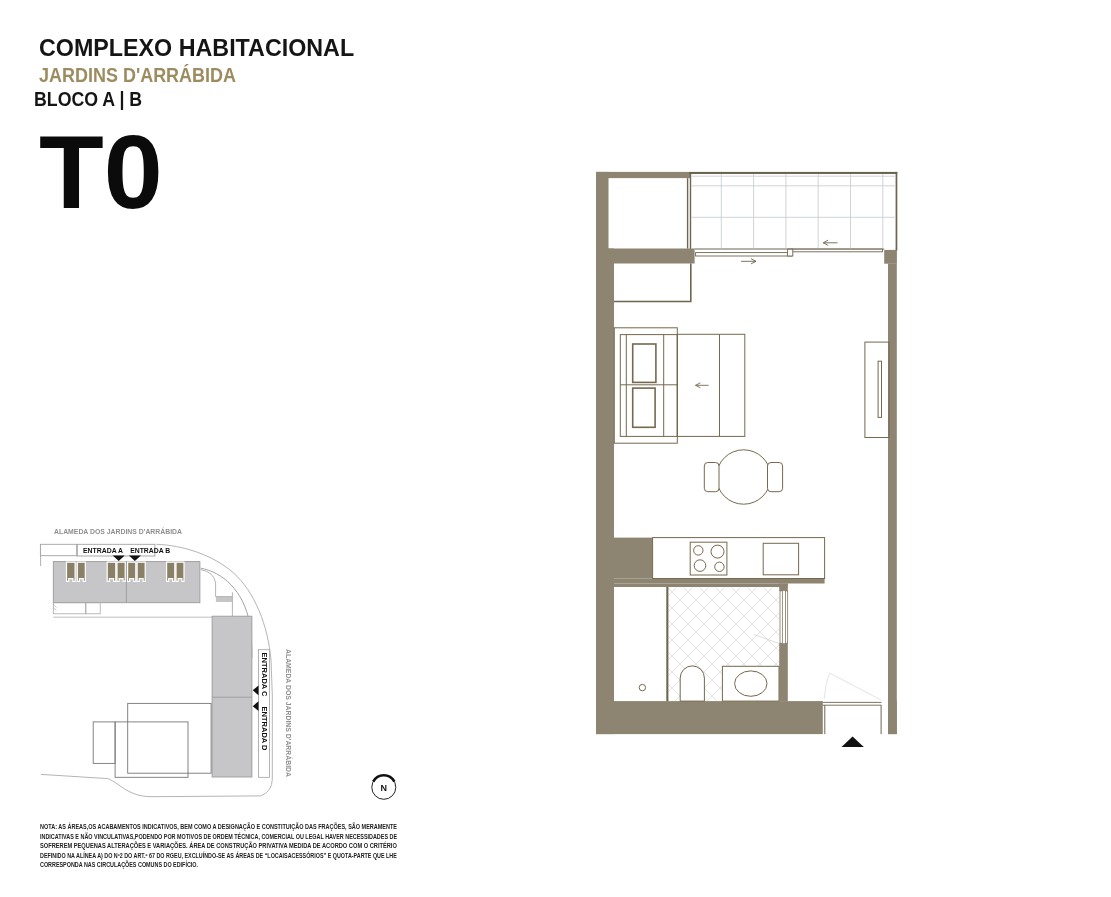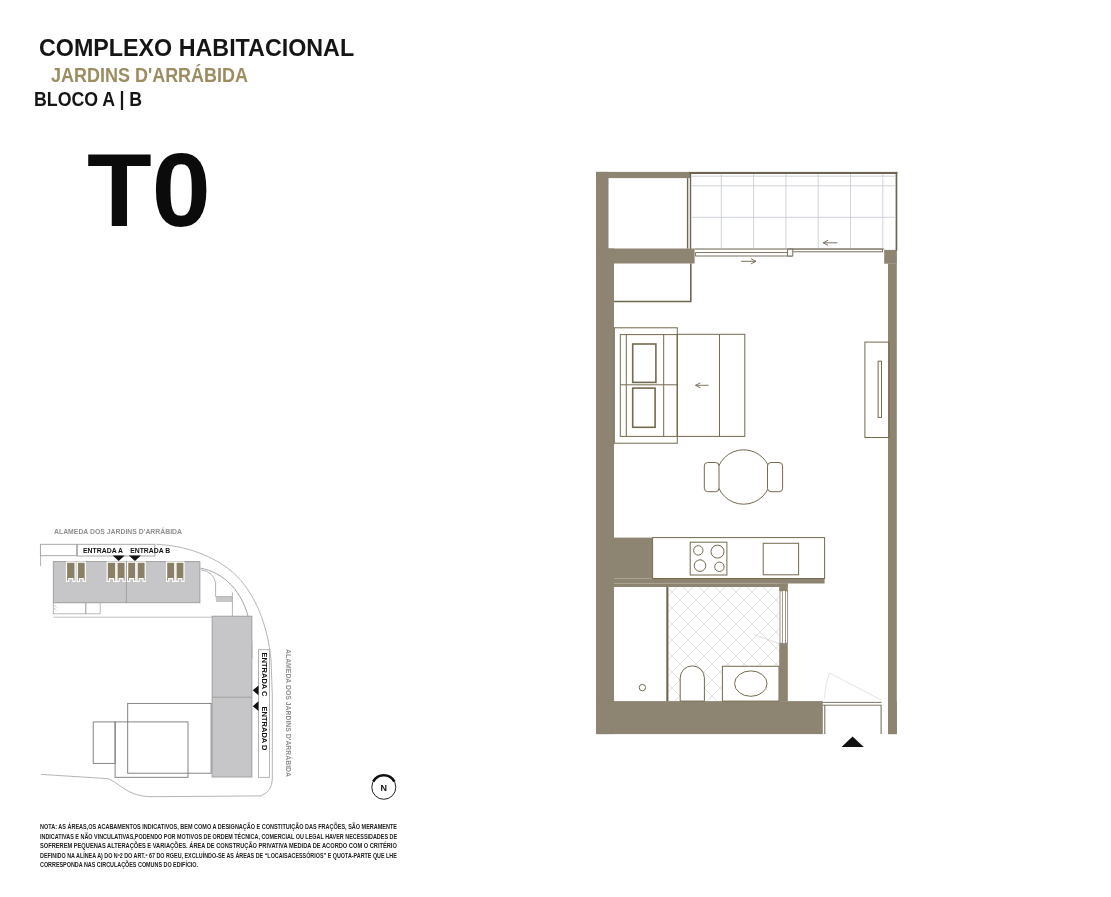--- a/index.html
+++ b/index.html
@@ -6,25 +6,25 @@
   body{width:1111px;height:897px;position:relative;font-family:"Liberation Sans",sans-serif;overflow:hidden;}
   .abs{position:absolute;}
   .sx{transform-origin:0 0;display:inline-block;white-space:nowrap;}
   .nl{font-size:7px;font-weight:bold;color:#222;line-height:9.5px;white-space:nowrap;transform-origin:0 0;}
 </style>
 </head>
 <body>
 
 <div class="abs" style="left:39px;top:34px;"><span class="sx" id="t1" style="font-size:24px;font-weight:bold;color:#151515;transform:scaleX(0.970);">COMPLEXO HABITACIONAL</span></div>
 
-<div class="abs" style="left:39px;top:63px;margin-left:12px;"><span class="sx" id="t2" style="font-size:21px;font-weight:bold;color:#9c8c60;transform:scaleX(0.856);">JARDINS D'ARRÁBIDA</span></div>
+<div class="abs" style="left:39px;top:63px;"><span class="sx" id="t2" style="font-size:21px;font-weight:bold;color:#9c8c60;transform:scaleX(0.856);">JARDINS D'ARRÁBIDA</span></div>
 
 <div class="abs" style="left:34px;top:88px;"><span class="sx" id="t3" style="font-size:20px;font-weight:bold;color:#151515;transform:scaleX(0.887);">BLOCO A | B</span></div>
 
-<div class="abs" style="left:39px;top:138px;margin-left:48px;"><span class="sx" id="t0" style="font-size:104px;font-weight:bold;color:#0b0b0b;transform:scaleX(1.02);line-height:1;">T0</span></div>
+<div class="abs" style="left:39px;top:120px;"><span class="sx" id="t0" style="font-size:104px;font-weight:bold;color:#0b0b0b;transform:scaleX(1.02);line-height:1;">T0</span></div>
 
 <svg class="abs" style="left:30px;top:520px;" width="380" height="285" viewBox="30 520 380 285">
 
   <text x="54" y="534" font-family="Liberation Sans" font-size="7.2" font-weight="bold" fill="#8f8f8f" textLength="128" lengthAdjust="spacingAndGlyphs">ALAMEDA DOS JARDINS D'ARRÁBIDA</text>
 
   <path d="M40.6 544.5 L40.6 566" stroke="#a8a8a8" stroke-width="0.9" fill="none"></path>
 
   <rect x="40.4" y="544.3" width="36.3" height="11.4" fill="#ffffff" stroke="#a0a0a0" stroke-width="0.9"></rect>
 
   <rect x="77.3" y="544.3" width="77.6" height="11.7" fill="#ffffff" stroke="#a0a0a0" stroke-width="0.9"></rect>

